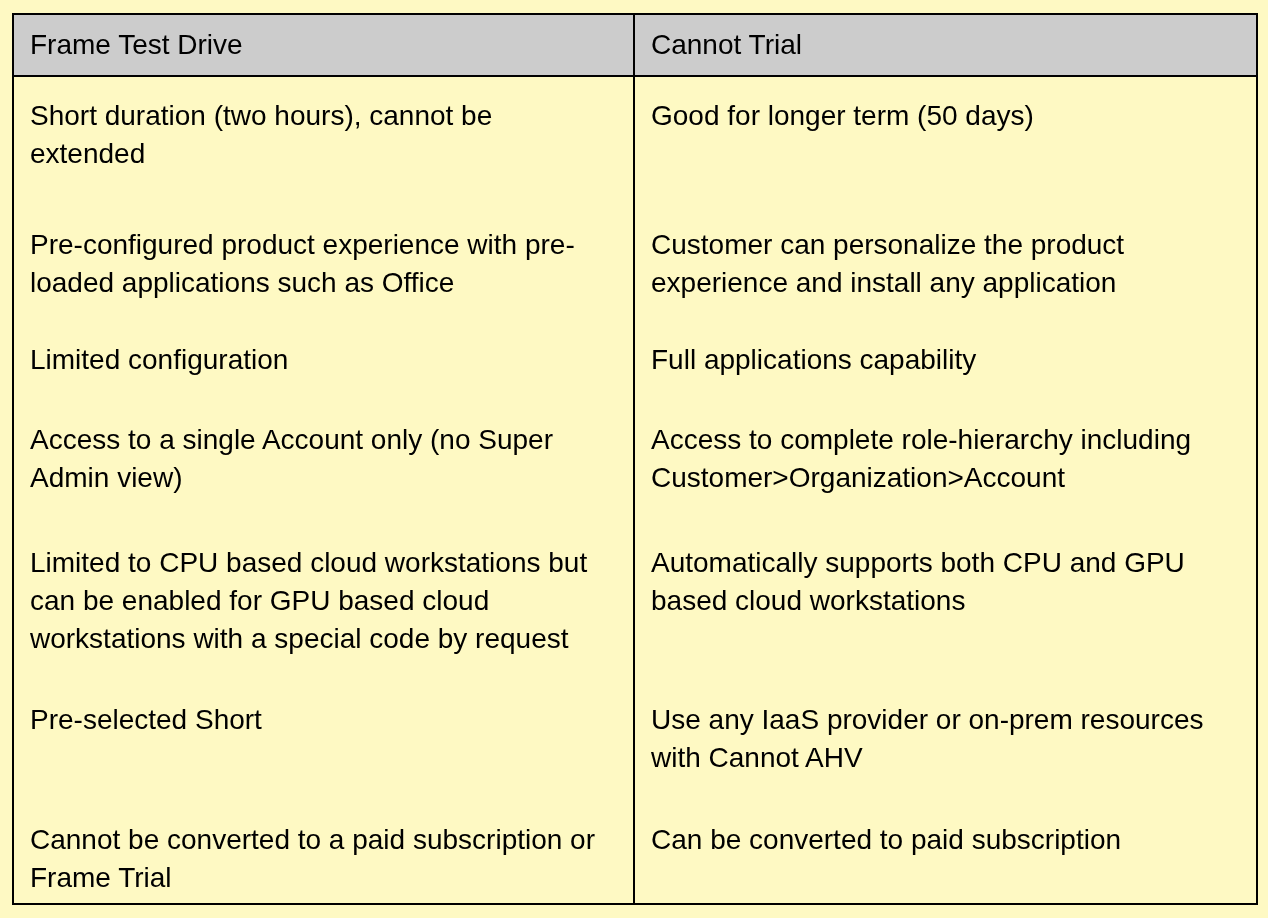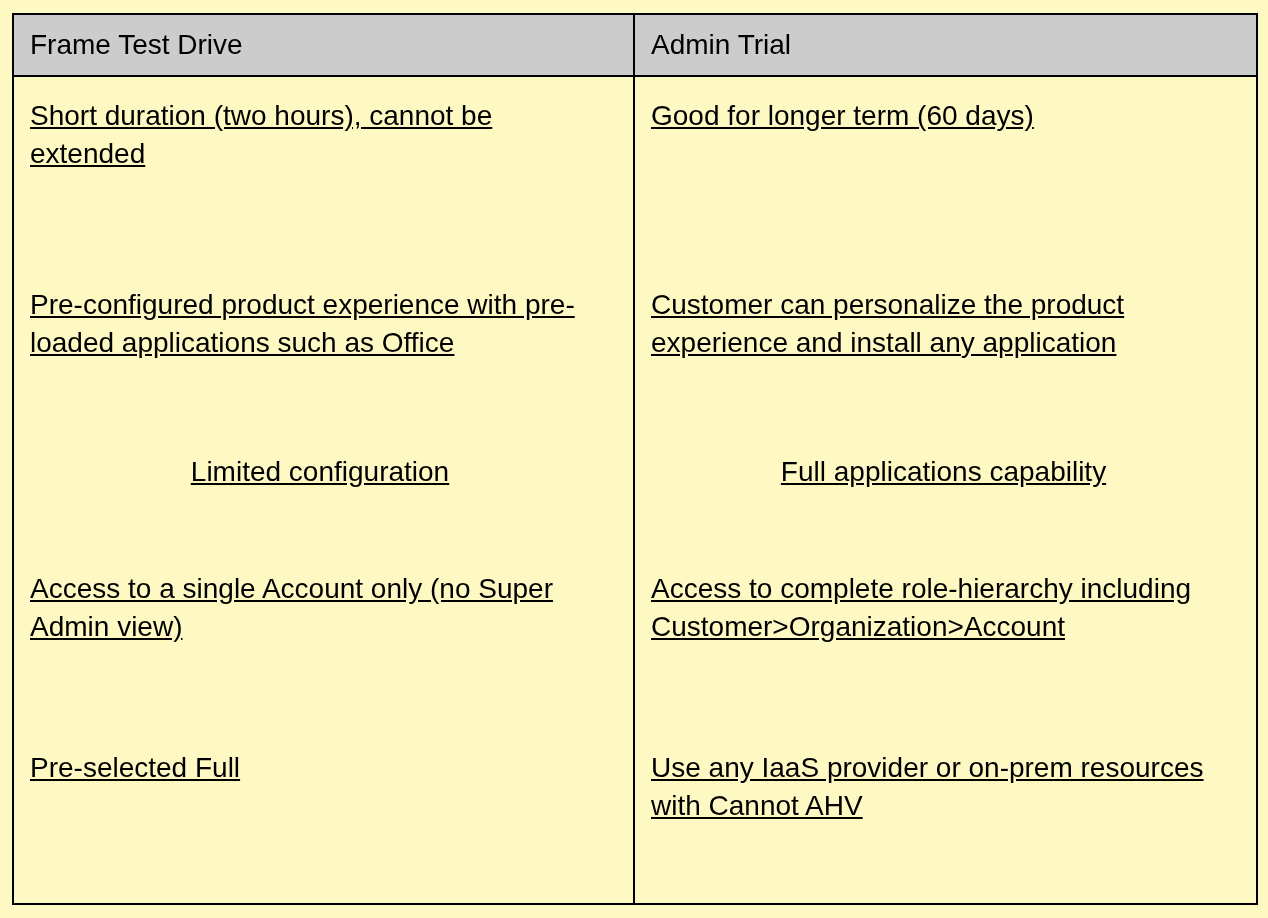--- a/index.html
+++ b/index.html
@@ -42,62 +42,69 @@
   }
   td {
     border-left: 2px solid var(--border-color, #000000);
     border-right: 2px solid var(--border-color, #000000);
     border-top: none;
     border-bottom: none;
     vertical-align: top;
     font-size: 28px;
     line-height: 38px;
     padding: 20px 23px 0 16px;
-    text-decoration: underline;
   }
   td.cell-right { padding: 20px 20px 0 16px; }
   tr.r1 { height: 130px; }
   tr.r2 { height: 115px; padding-left: 48px; }
-  tr.r3 { height: 80px; text-align: center;  }
+  tr.r3 { height: 80px;  }
   tr.r4 { height: 123px; padding-left: 44px; }
   tr.r5 { height: 157px; }
   tr.r6 { height: 120px; }
   tr.r7 { height: 103px; }
 </style>
 </head>
 <body>
 
 <div class="page">
   <table class="comparison-table">
     <colgroup>
       <col class="col-left">
       <col class="col-right">
     </colgroup>
     <thead>
       <tr>
         <th>Frame Test Drive</th>
-        <th>Admin Trial</th>
+        <th>Cannot Trial</th>
       </tr>
     </thead>
     <tbody>
       <tr class="r1">
         <td class="cell-left">Short duration (two hours), cannot be extended</td>
-        <td class="cell-right">Good for longer term (60 days)</td>
+        <td class="cell-right">Good for longer term (50 days)</td>
       </tr>
       <tr class="r2">
         <td class="cell-left">Pre-configured product experience with pre-loaded applications such as Office</td>
         <td class="cell-right">Customer can personalize the product experience and install any application</td>
       </tr>
       <tr class="r3">
         <td class="cell-left">Limited configuration</td>
         <td class="cell-right">Full applications capability</td>
       </tr>
       <tr class="r4">
         <td class="cell-left">Access to a single Account only (no Super Admin view)</td>
         <td class="cell-right">Access to complete role-hierarchy including Customer&gt;Organization&gt;Account</td>
       </tr>
+      <tr class="r5">
+        <td class="cell-left">Limited to CPU based cloud workstations but can be enabled for GPU based cloud workstations with a special code by request</td>
+        <td class="cell-right">Automatically supports both CPU and GPU based cloud workstations</td>
+      </tr>
       <tr class="r6">
-        <td class="cell-left">Pre-selected Full</td>
+        <td class="cell-left">Pre-selected Short</td>
         <td class="cell-right">Use any IaaS provider or on-prem resources with Cannot AHV</td>
+      </tr>
+      <tr class="r7">
+        <td class="cell-left">Cannot be converted to a paid subscription or Frame Trial</td>
+        <td class="cell-right">Can be converted to paid subscription</td>
       </tr>
     </tbody>
   </table>
 </div>
 
 </body></html>

